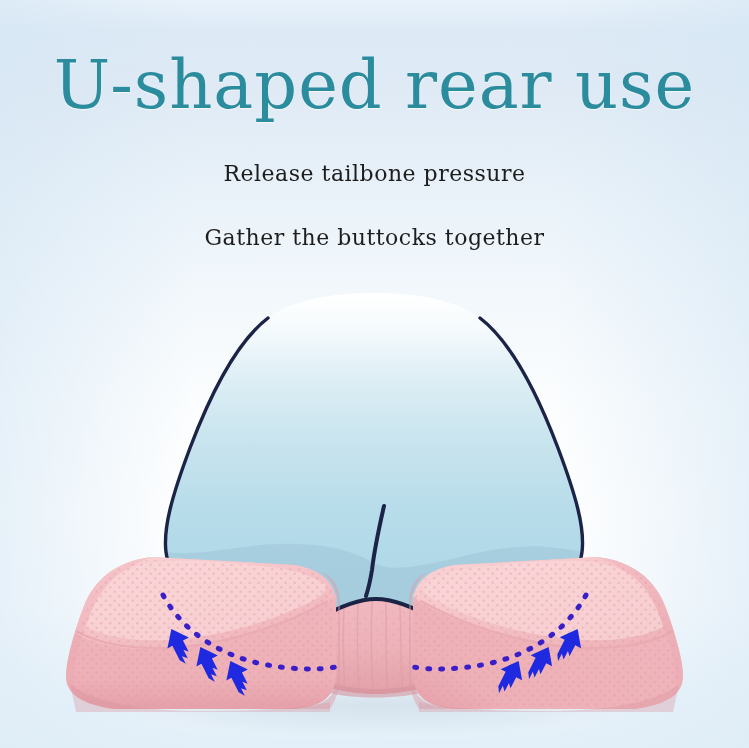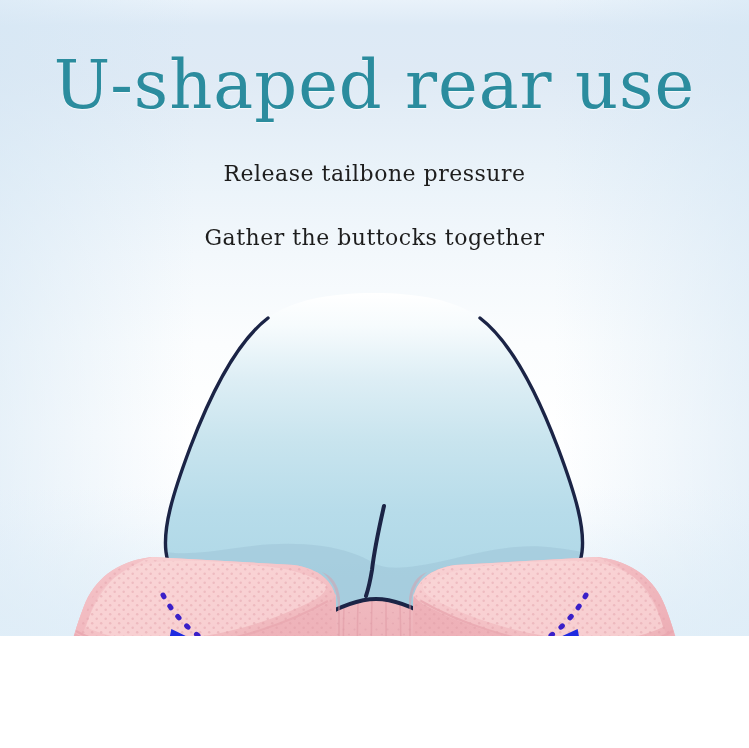--- a/index.html
+++ b/index.html
@@ -4,21 +4,21 @@
 <title>U-shaped rear use</title>
 <style>
   html, body {
     margin: 0;
     padding: 0;
     background: #ffffff;
   }
   #stage {
     position: relative;
     width: 749px;
-    height: 636px;
+    height: 748px;
     overflow: hidden;
     font-family: "DejaVu Serif", "Liberation Serif", serif;
     background: linear-gradient(180deg,
         #e9f2fa 0%,
         #ddeaf6 4%,
         #dfeaf5 12%,
         #e9f2f9 26%,
         #f3f8fc 40%,
         #fbfdfe 54%,
         #ffffff 68%,

